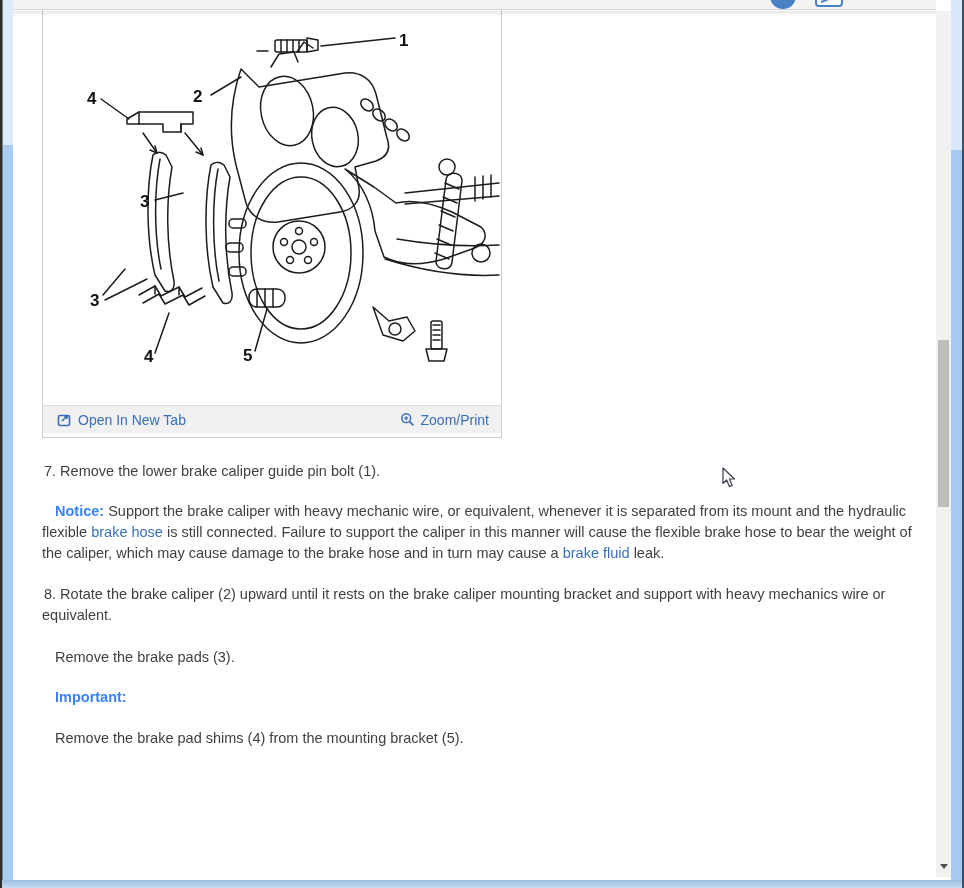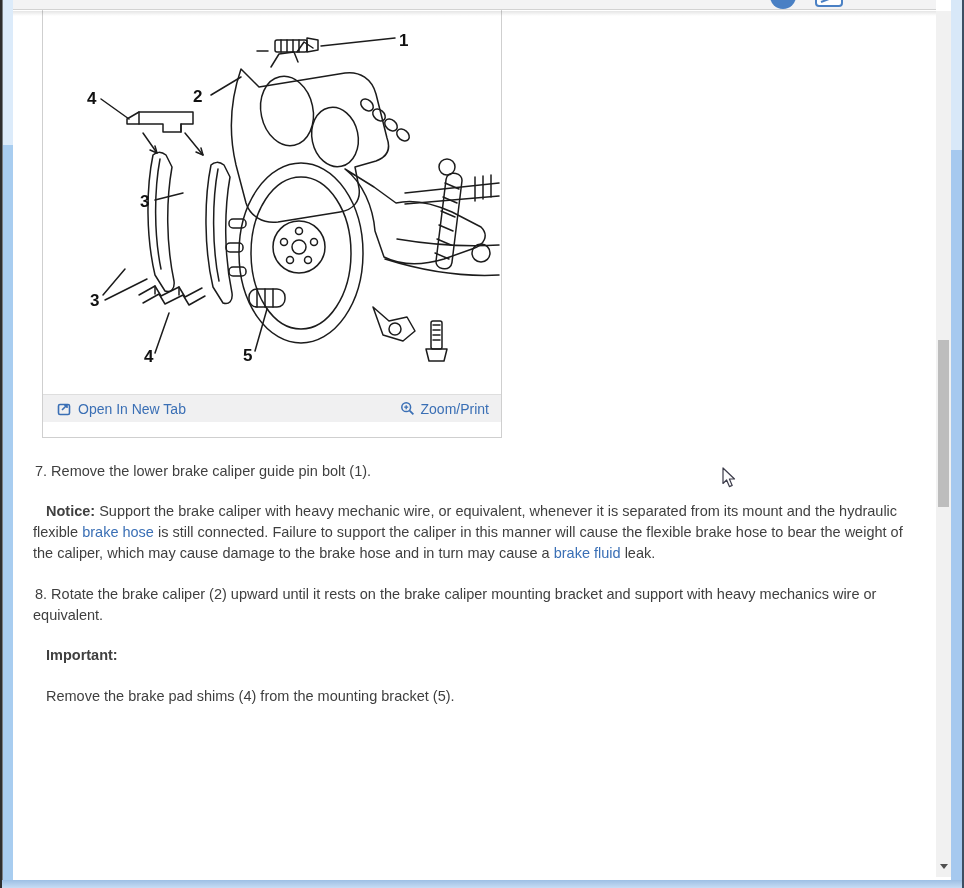--- a/index.html
+++ b/index.html
@@ -25,33 +25,33 @@
   .topbar { position:absolute; left:0; top:0; width:100%; height:10px; background:#f3f3f4;
             border-bottom:1px solid #d2d2d2; z-index:20; }
   .topbar::after { content:""; position:absolute; left:0; top:11px; width:100%; height:5px;
             background:linear-gradient(to bottom,rgba(0,0,0,.10),rgba(0,0,0,0)); }
   .topbar svg { position:absolute; top:0; overflow:visible; }
 
   
   .figure-card { position:absolute; left:29px; top:6px; width:460px; height:432px;
                  border:1px solid #cfcfcf; background:#fff; z-index:5; }
   .figure-art  { position:absolute; left:0; top:0; width:458px; height:402px; background:#fff; }
-  .figure-toolbar { position:absolute; left:0; bottom:15px; width:458px; height:28px;
+  .figure-toolbar { position:absolute; left:0; bottom:4px; width:458px; height:28px;
                  background:#f0f0f1; border-top:1px solid #dedede;
                  display:flex; align-items:center; justify-content:space-between; padding:0 12px 0 14px; }
   .tb-link { display:flex; align-items:center; gap:6px; color:#3a6fb5; font-size:14px; cursor:pointer; text-decoration:none; }
   .tb-link svg { flex:0 0 auto; }
 
   
-  .doc { position:absolute; left:20px; top:461px; width:882px; color:#3f3f3f;
+  .doc { position:absolute; left:29px; top:461px; width:882px; color:#3f3f3f;
          font-size:14.5px; line-height:21px; }
   .doc p { margin:0; }
   .indent { text-indent:13px; }
   .stepi  { text-indent:2px; }
-  b, .bold { font-weight:bold; color:#404040; }
+  b, .bold { font-weight:bold; color:#3b82f6; }
   a.link { color:#3a6fb5; text-decoration:none; cursor:pointer; }
   .m17{margin-top:17px!important}.m18{margin-top:18px!important}.m19{margin-top:19px!important}
   .m20{margin-top:20px!important}.m21{margin-top:21px!important}
   .bullet { padding-left:24px; font-weight:bold; color:#2d2d2d; }
   .caret  { display:inline-block; width:14px; font-weight:bold; font-size:12px; vertical-align:1px; }
 
   
   .scrollbar { position:absolute; left:936px; top:11px; width:15px; height:866px; background:#f1f1f1; z-index:25; }
   .scroll-thumb { position:absolute; left:2px; top:329px; width:11px; height:167px; background:#bdbdbd; }
   .scroll-down { position:absolute; left:0; bottom:3px; width:15px; height:16px;
@@ -198,20 +198,21 @@
     <div class="doc">
 
       <p class="stepi"><span>7. Remove the lower brake caliper guide pin bolt (1).</span></p>
 
       <p class="indent m19"><b>Notice:</b><span> Support the brake caliper with heavy mechanic wire, or equivalent, whenever it is separated from its mount and the hydraulic flexible </span><a class="link">brake hose</a><span> is still connected. Failure to support the caliper in this manner will cause the flexible brake hose to bear the weight of the caliper, which may cause damage to the brake hose and in turn may cause a </span><a class="link">brake fluid</a><span> leak.</span></p>
 
 
       <p class="stepi m20"><span>8. Rotate the brake caliper (2) upward until it rests on the brake caliper mounting bracket and support with heavy mechanics wire or equivalent.</span></p>
 
 
+      <p class="indent m21"><span>Remove the brake pads (3).</span></p>
 
       <p class="indent m19"><b>Important:</b></p>
 
       <p class="indent m20"><span>Remove the brake pad shims (4) from the mounting bracket (5).</span></p>
 
     </div>
   </div>
 
   <div class="scrollbar">
     <div class="scroll-thumb"></div>

